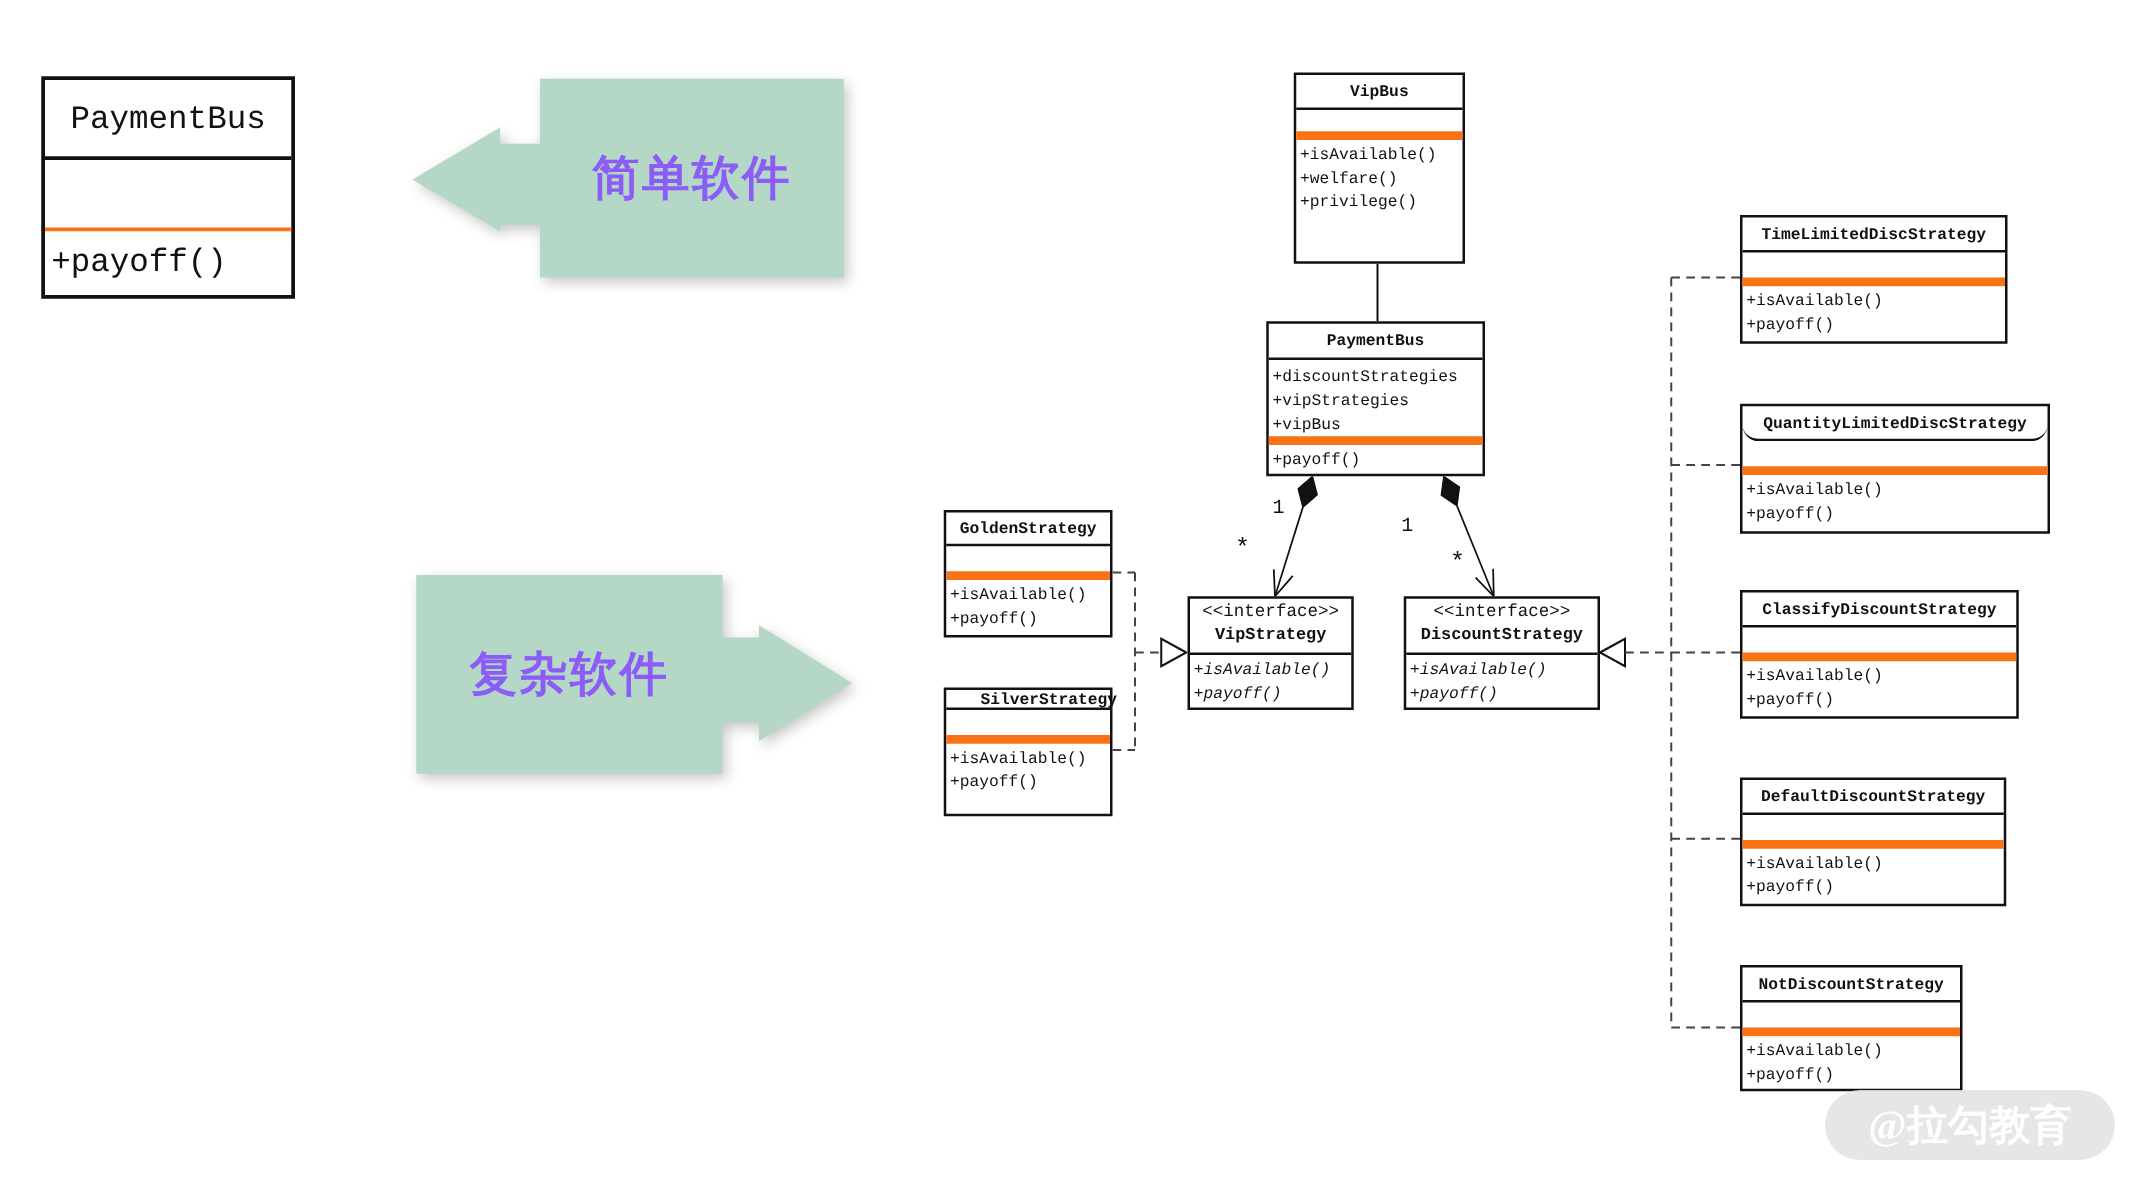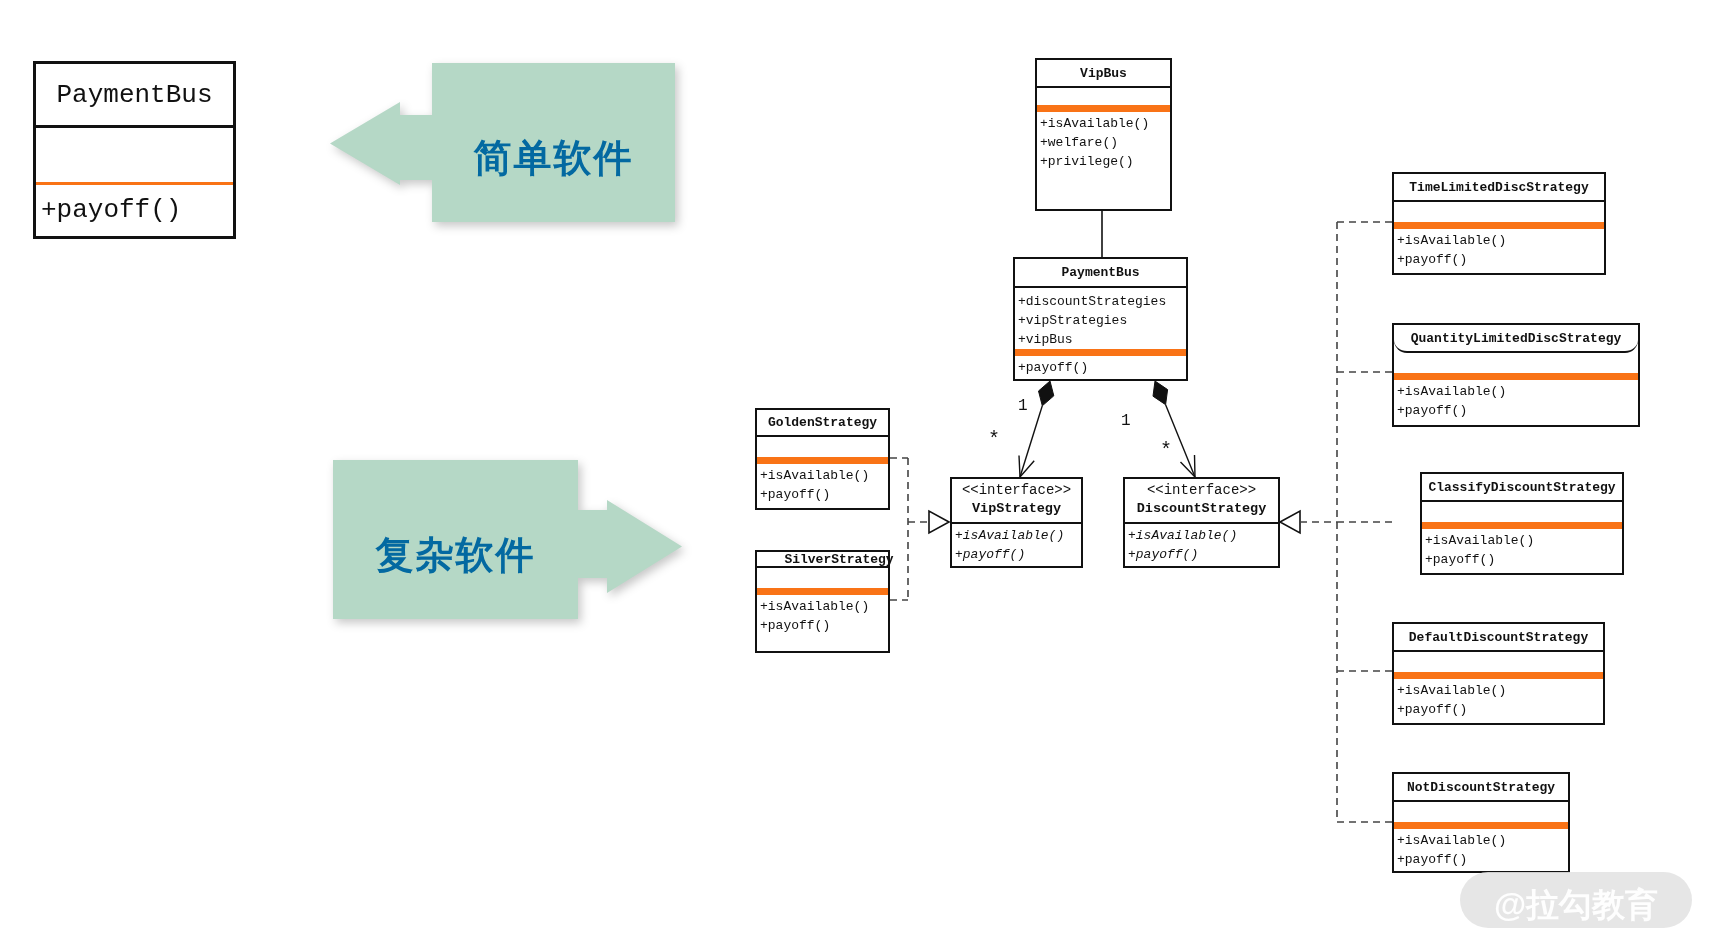--- a/index.html
+++ b/index.html
@@ -26,29 +26,29 @@
   .ubox-lg{border-width:3px;font-size:26px;line-height:34px;}
   .ubox-lg .u-hd{border-bottom-width:3px;font-weight:normal;}
   .ubox-lg .u-at{border-bottom-width:3px;}
   .ubox-lg .u-mt{padding:8px 5px;}
 
   
   .banner{position:absolute;z-index:3;filter:drop-shadow(3px 4px 5px rgba(0,0,0,0.22));}
   .banner .part{position:absolute;background:var(--green);}
   .banner .label{position:absolute;display:flex;align-items:center;justify-content:center;
         font-family:"DejaVu Sans","Liberation Sans",sans-serif;font-weight:bold;
-        font-size:38px;letter-spacing:2px;color:#0369a1;margin-top:16px;}
+        font-size:38px;letter-spacing:2px;color:#8b5cf6;}
 
   
   .mult{position:absolute;z-index:2;font-size:16px;line-height:16px;color:#111;}
 
   
   .watermark{position:absolute;left:1460px;top:872px;width:232px;height:56px;border-radius:28px;
-        background:#e4e4e4;opacity:.9;z-index:4;display:flex;align-items:flex-end;justify-content:center;
-        font-family:Liberation Sans, sans-serif;font-size:33px;font-weight:600;
+        background:#e4e4e4;opacity:.9;z-index:4;display:flex;align-items:center;justify-content:center;
+        font-family:Liberation Serif, serif;font-size:33px;font-weight:600;
         color:rgba(255,255,255,.95);}
 </style>
 </head>
 <body>
 
 <div class="canvas" style="--green:#b5d8c6;">
 
   <svg class="connectors" width="1721" height="947" viewBox="0 0 1721 947">
 
     <line x1="1102" y1="257" x2="1102" y2="183" stroke="#111" stroke-width="1.6"></line>
@@ -169,21 +169,21 @@
 
   <div class="ubox" style="left:1392px;top:323px;width:248px;height:104px;">
     <div class="u-hd" style="height:28px;border-radius:13px;">QuantityLimitedDiscStrategy</div>
     <div class="u-at" style="height:27px;"></div>
     <div class="u-mt">
       <div>+isAvailable()</div>
       <div>+payoff()</div>
     </div>
   </div>
 
-  <div class="ubox" style="left:1392px;top:472px;width:204px;height:103px;margin-left:28px;">
+  <div class="ubox" style="left:1392px;top:472px;width:223px;height:103px;">
     <div class="u-hd" style="height:28px;">ClassifyDiscountStrategy</div>
     <div class="u-at" style="height:27px;"></div>
     <div class="u-mt">
       <div>+isAvailable()</div>
       <div>+payoff()</div>
     </div>
   </div>
 
   <div class="ubox" style="left:1392px;top:622px;width:213px;height:103px;">
     <div class="u-hd" style="height:28px;">DefaultDiscountStrategy</div>

